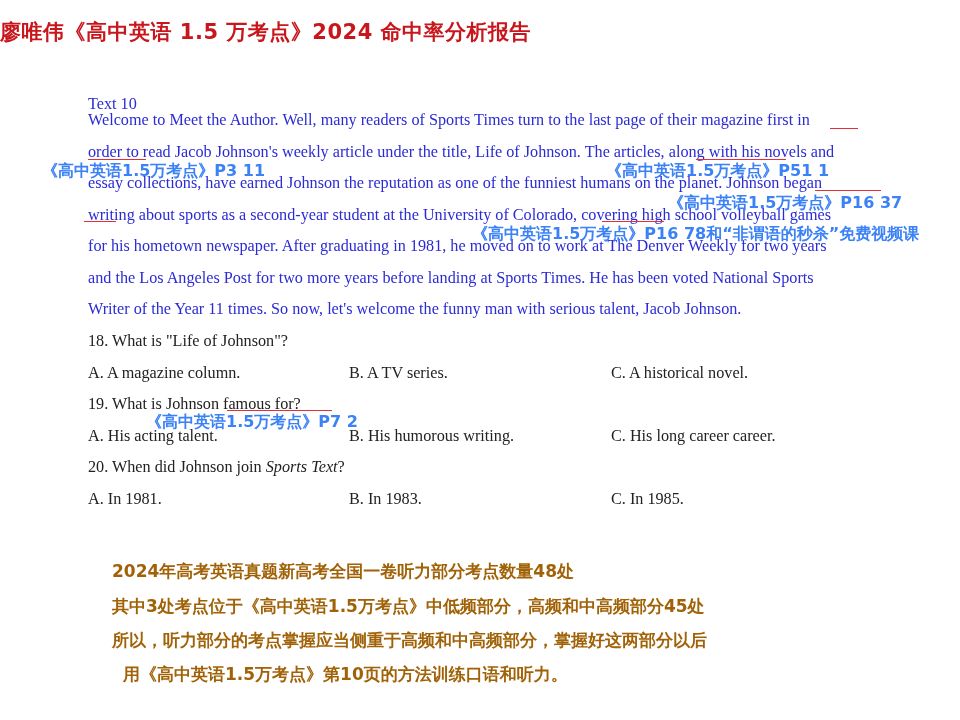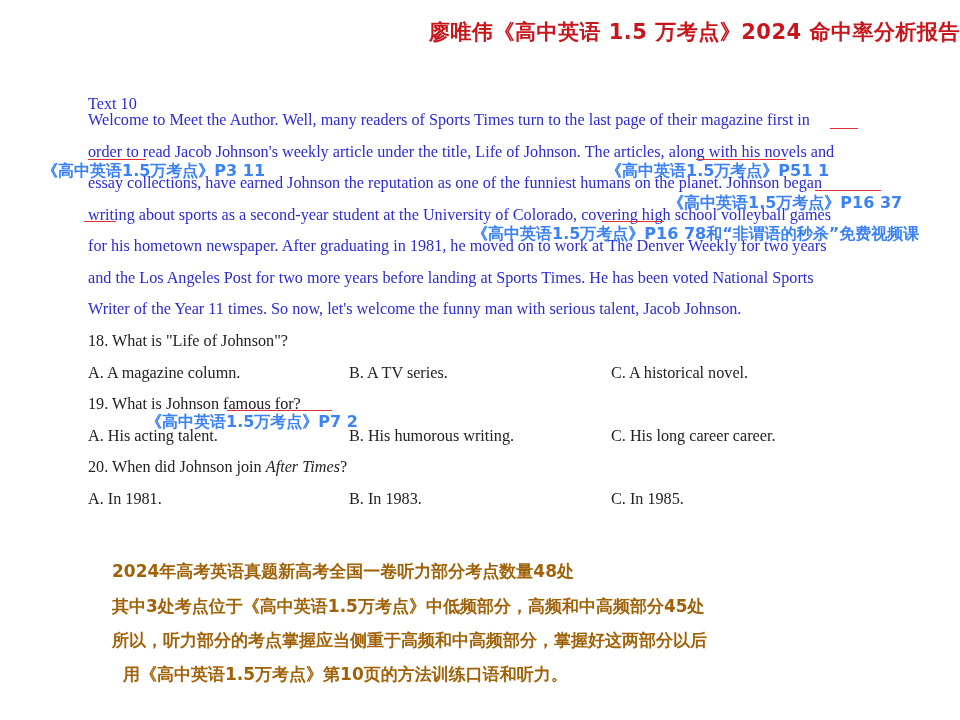--- a/index.html
+++ b/index.html
@@ -1,18 +1,18 @@
 <!DOCTYPE html>
 <html><head>
 <meta charset="utf-8">
 <style>
   html, body { margin: 0; padding: 0; background: #ffffff; }
   body { width: 960px; height: 720px; position: relative; overflow: hidden; }
   .title {
-    position: absolute; left: 0; top: 18px; width: 960px; text-align: right;
+    position: absolute; left: 0; top: 18px; width: 960px; text-align: left;
     font-family: "DejaVu Sans", sans-serif; font-weight: bold; font-size: 21px;
     color: #c8161d; letter-spacing: 0.5px;
   }
   .passage {
     position: absolute; left: 88px; top: 0; width: 800px;
     font-family: "Liberation Serif", serif; font-size: 16.2px; color: #2b2bd6;
   }
   .line { position: absolute; left: 0; white-space: nowrap; }
   .q { position: absolute; white-space: nowrap; font-family: "Liberation Serif", serif; font-size: 16.2px; color: #222; }
   .ann {
@@ -59,21 +59,21 @@
 <div class="q" style="left:88px; top:332px;">18. What is "Life of Johnson"?</div>
 <div class="q" style="left:88px; top:364px;">A. A magazine column.</div>
 <div class="q" style="left:349px; top:364px;">B. A TV series.</div>
 <div class="q" style="left:611px; top:364px;">C. A historical novel.</div>
 
 <div class="q" style="left:88px; top:395px;">19. What is Johnson famous for?</div>
 <div class="q" style="left:88px; top:427px;">A. His acting talent.</div>
 <div class="q" style="left:349px; top:427px;">B. His humorous writing.</div>
 <div class="q" style="left:611px; top:427px;">C. His long career career.</div>
 
-<div class="q" style="left:88px; top:458px;"><span>20. When did Johnson join </span><i>After Times</i><span>?</span></div>
+<div class="q" style="left:88px; top:458px;"><span>20. When did Johnson join </span><i>Sports Text</i><span>?</span></div>
 <div class="q" style="left:88px; top:490px;">A. In 1981.</div>
 <div class="q" style="left:349px; top:490px;">B. In 1983.</div>
 <div class="q" style="left:611px; top:490px;">C. In 1985.</div>
 
 <div class="summary" style="top:560px;">2024年高考英语真题新高考全国一卷听力部分考点数量48处</div>
 <div class="summary" style="top:595px;">其中3处考点位于《高中英语1.5万考点》中低频部分，高频和中高频部分45处</div>
 <div class="summary" style="top:629px;">所以，听力部分的考点掌握应当侧重于高频和中高频部分，掌握好这两部分以后</div>
 <div class="summary" style="top:663px;margin-left:11px;">用《高中英语1.5万考点》第10页的方法训练口语和听力。</div>
 
 </body></html>

